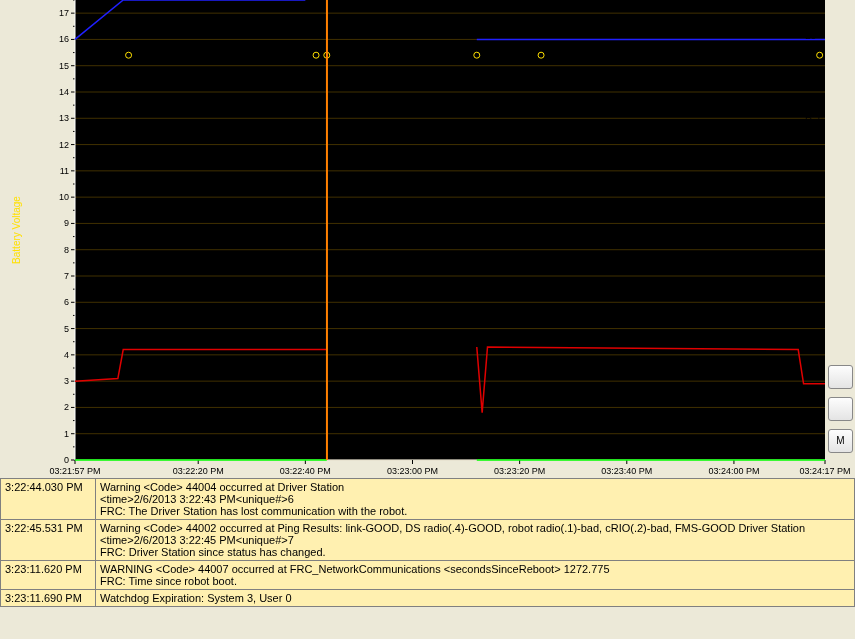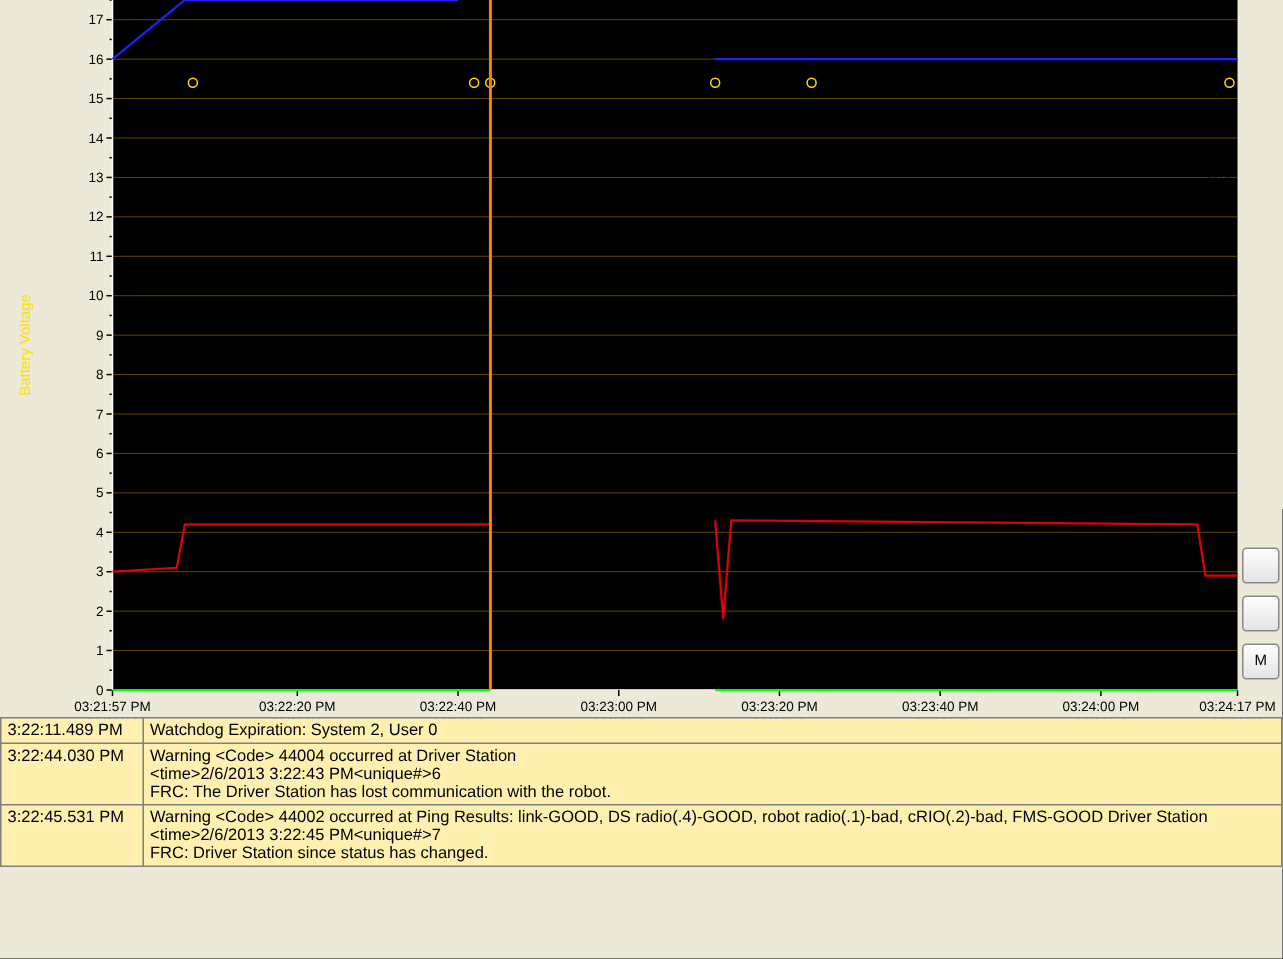--- a/index.html
+++ b/index.html
@@ -162,36 +162,43 @@
 </div>
 
 <div class="events-table">
   <table id="events-tbl">
     <colgroup>
         <col class="col-time">
         <col class="col-msg">
       </colgroup>
     <tbody id="events-body">
         <tr>
-          <td class="col-time">3:22:11.489 PM</td>
-          <td>
-            <span class="ev-line">Watchdog Expiration: System 2, User 0</span>
-          </td>
-        </tr>
-        <tr>
           <td class="col-time">3:22:44.030 PM</td>
           <td>
             <span class="ev-line">Warning &lt;Code&gt; 44004 occurred at Driver Station</span>
             <span class="ev-line">&lt;time&gt;2/6/2013 3:22:43 PM&lt;unique#&gt;6</span>
             <span class="ev-line">FRC:  The Driver Station has lost communication with the robot.</span>
           </td>
         </tr>
         <tr>
           <td class="col-time">3:22:45.531 PM</td>
           <td>
             <span class="ev-line">Warning &lt;Code&gt; 44002 occurred at Ping Results:  link-GOOD,  DS radio(.4)-GOOD,   robot radio(.1)-bad,   cRIO(.2)-bad,  FMS-GOOD Driver Station</span>
             <span class="ev-line">&lt;time&gt;2/6/2013 3:22:45 PM&lt;unique#&gt;7</span>
             <span class="ev-line">FRC:  Driver Station since status has changed.</span>
           </td>
         </tr>
+        <tr>
+          <td class="col-time">3:23:11.620 PM</td>
+          <td>
+            <span class="ev-line">WARNING &lt;Code&gt; 44007 occurred at FRC_NetworkCommunications &lt;secondsSinceReboot&gt; 1272.775</span>
+            <span class="ev-line">FRC:  Time since robot boot.</span>
+          </td>
+        </tr>
+        <tr>
+          <td class="col-time">3:23:11.690 PM</td>
+          <td>
+            <span class="ev-line">Watchdog Expiration: System 3, User 0</span>
+          </td>
+        </tr>
       </tbody>
   </table>
 </div>
 
 </body></html>

